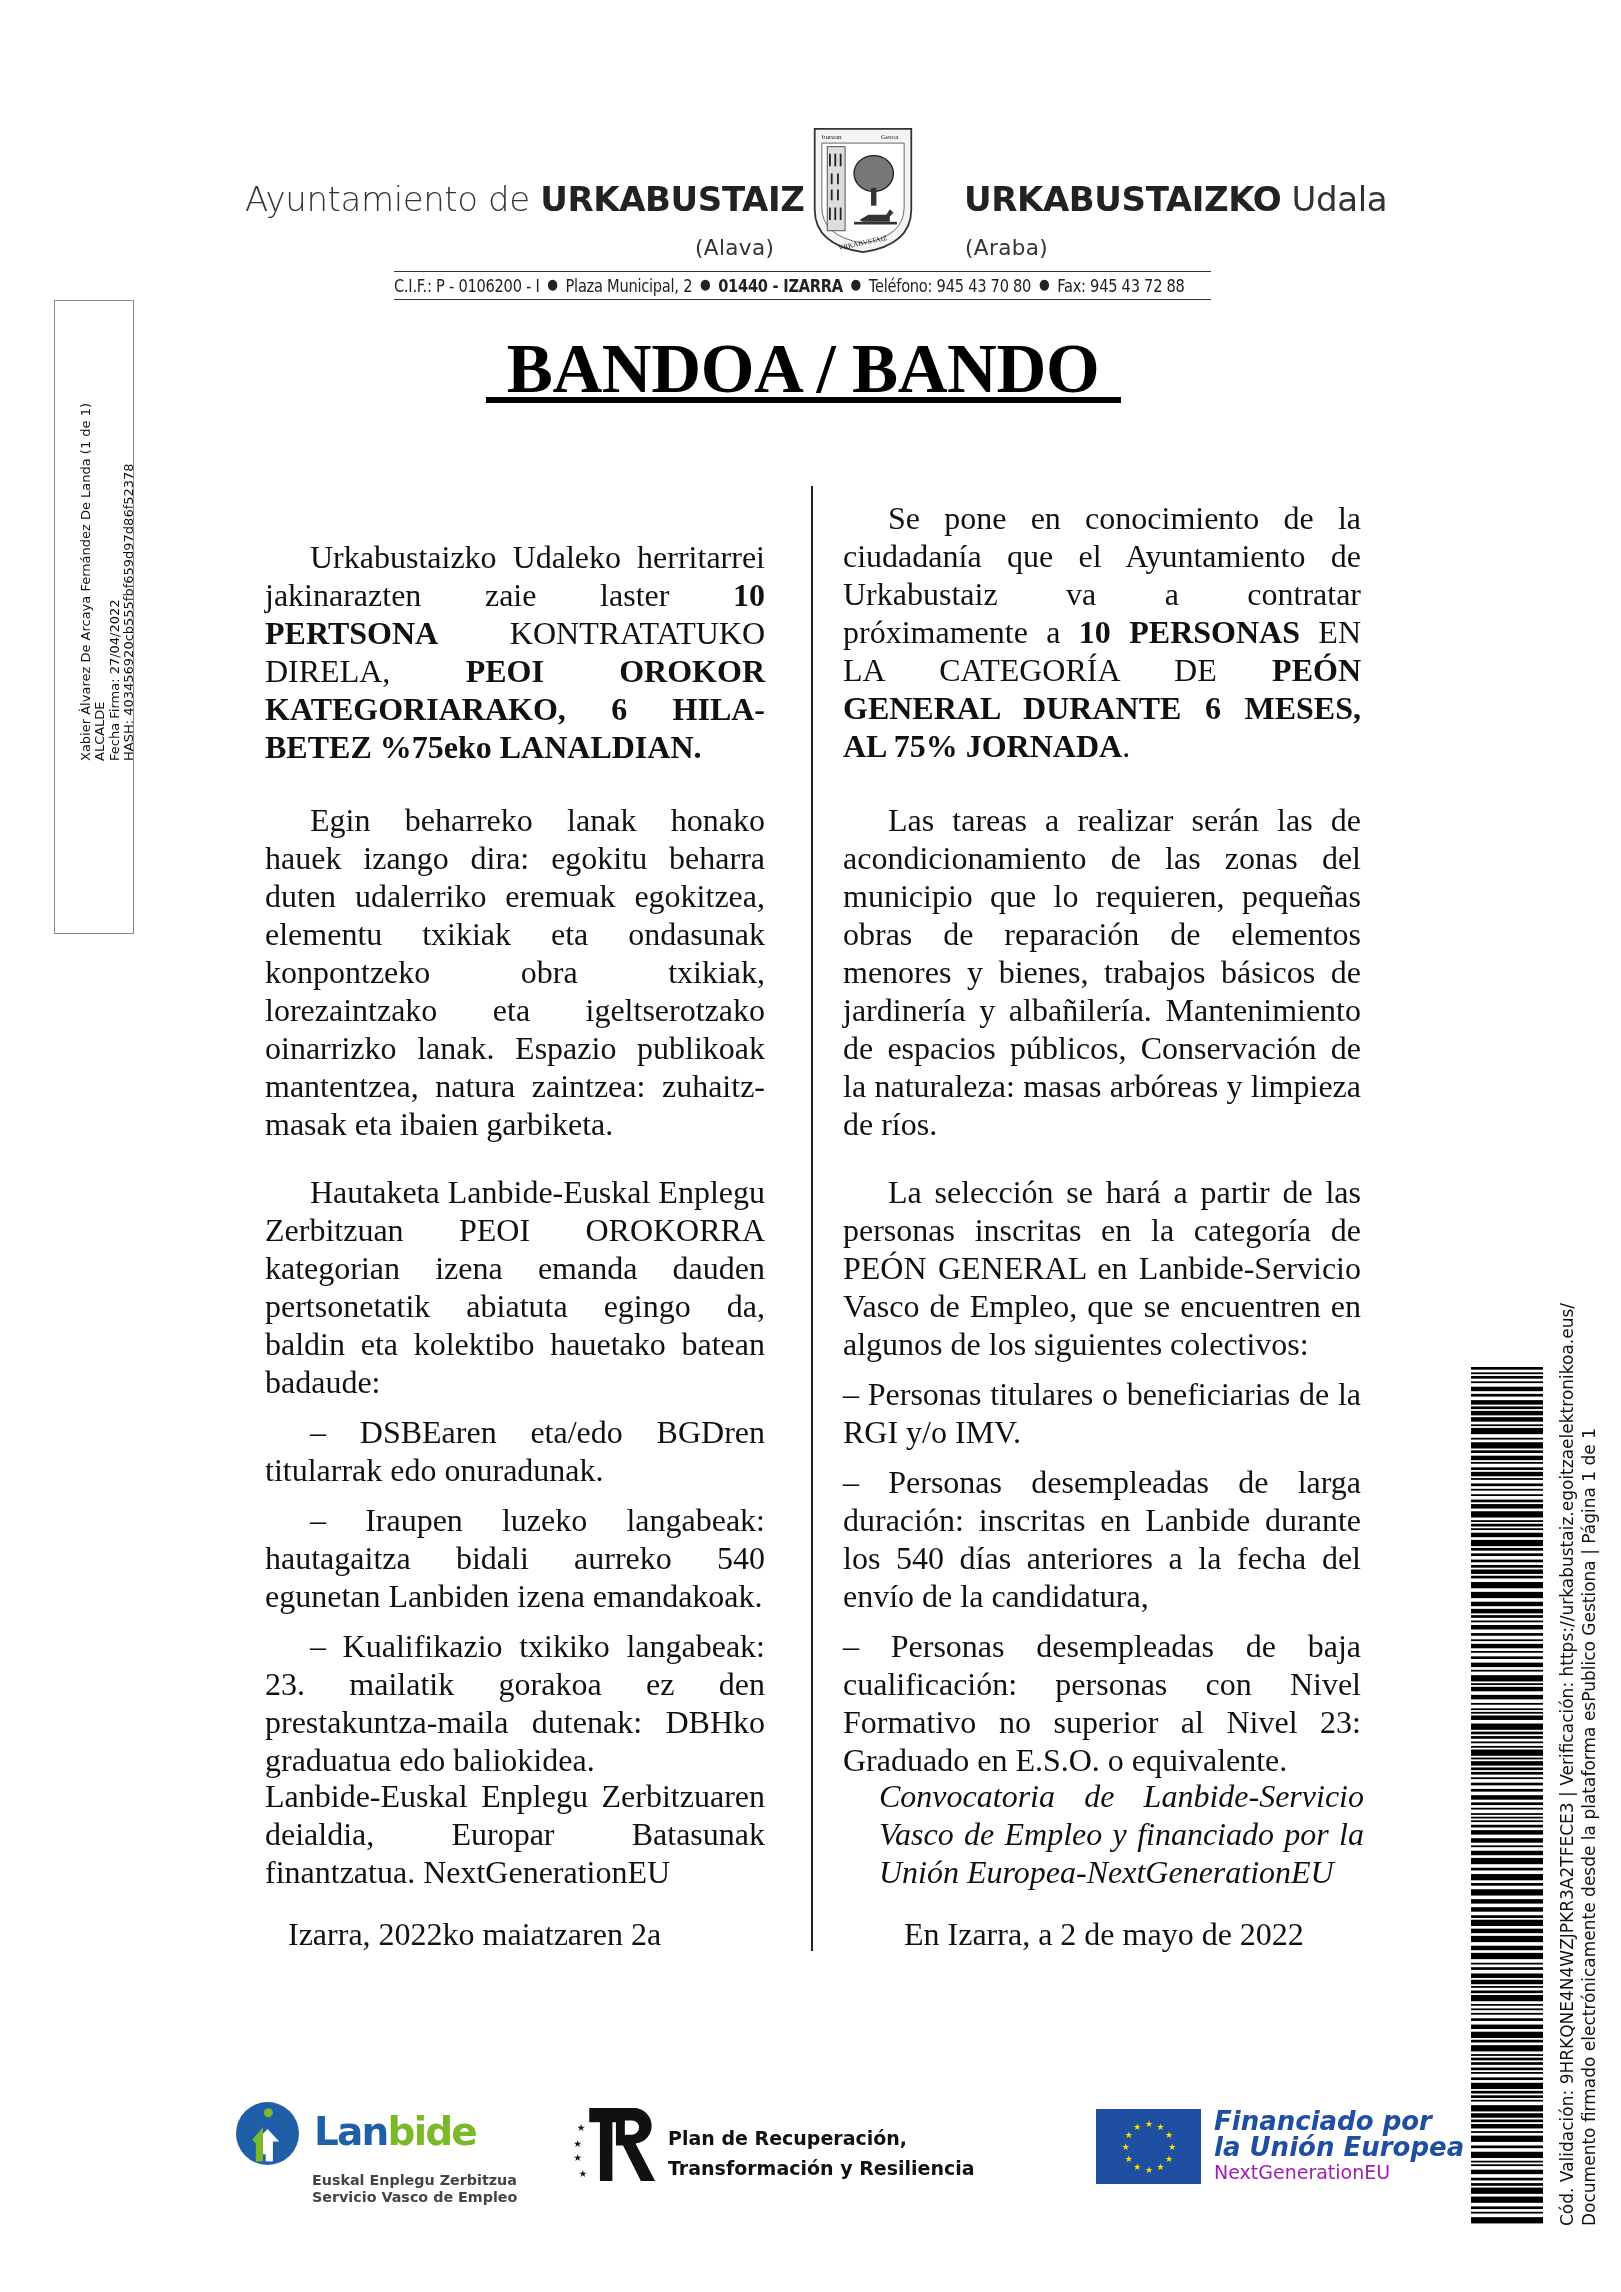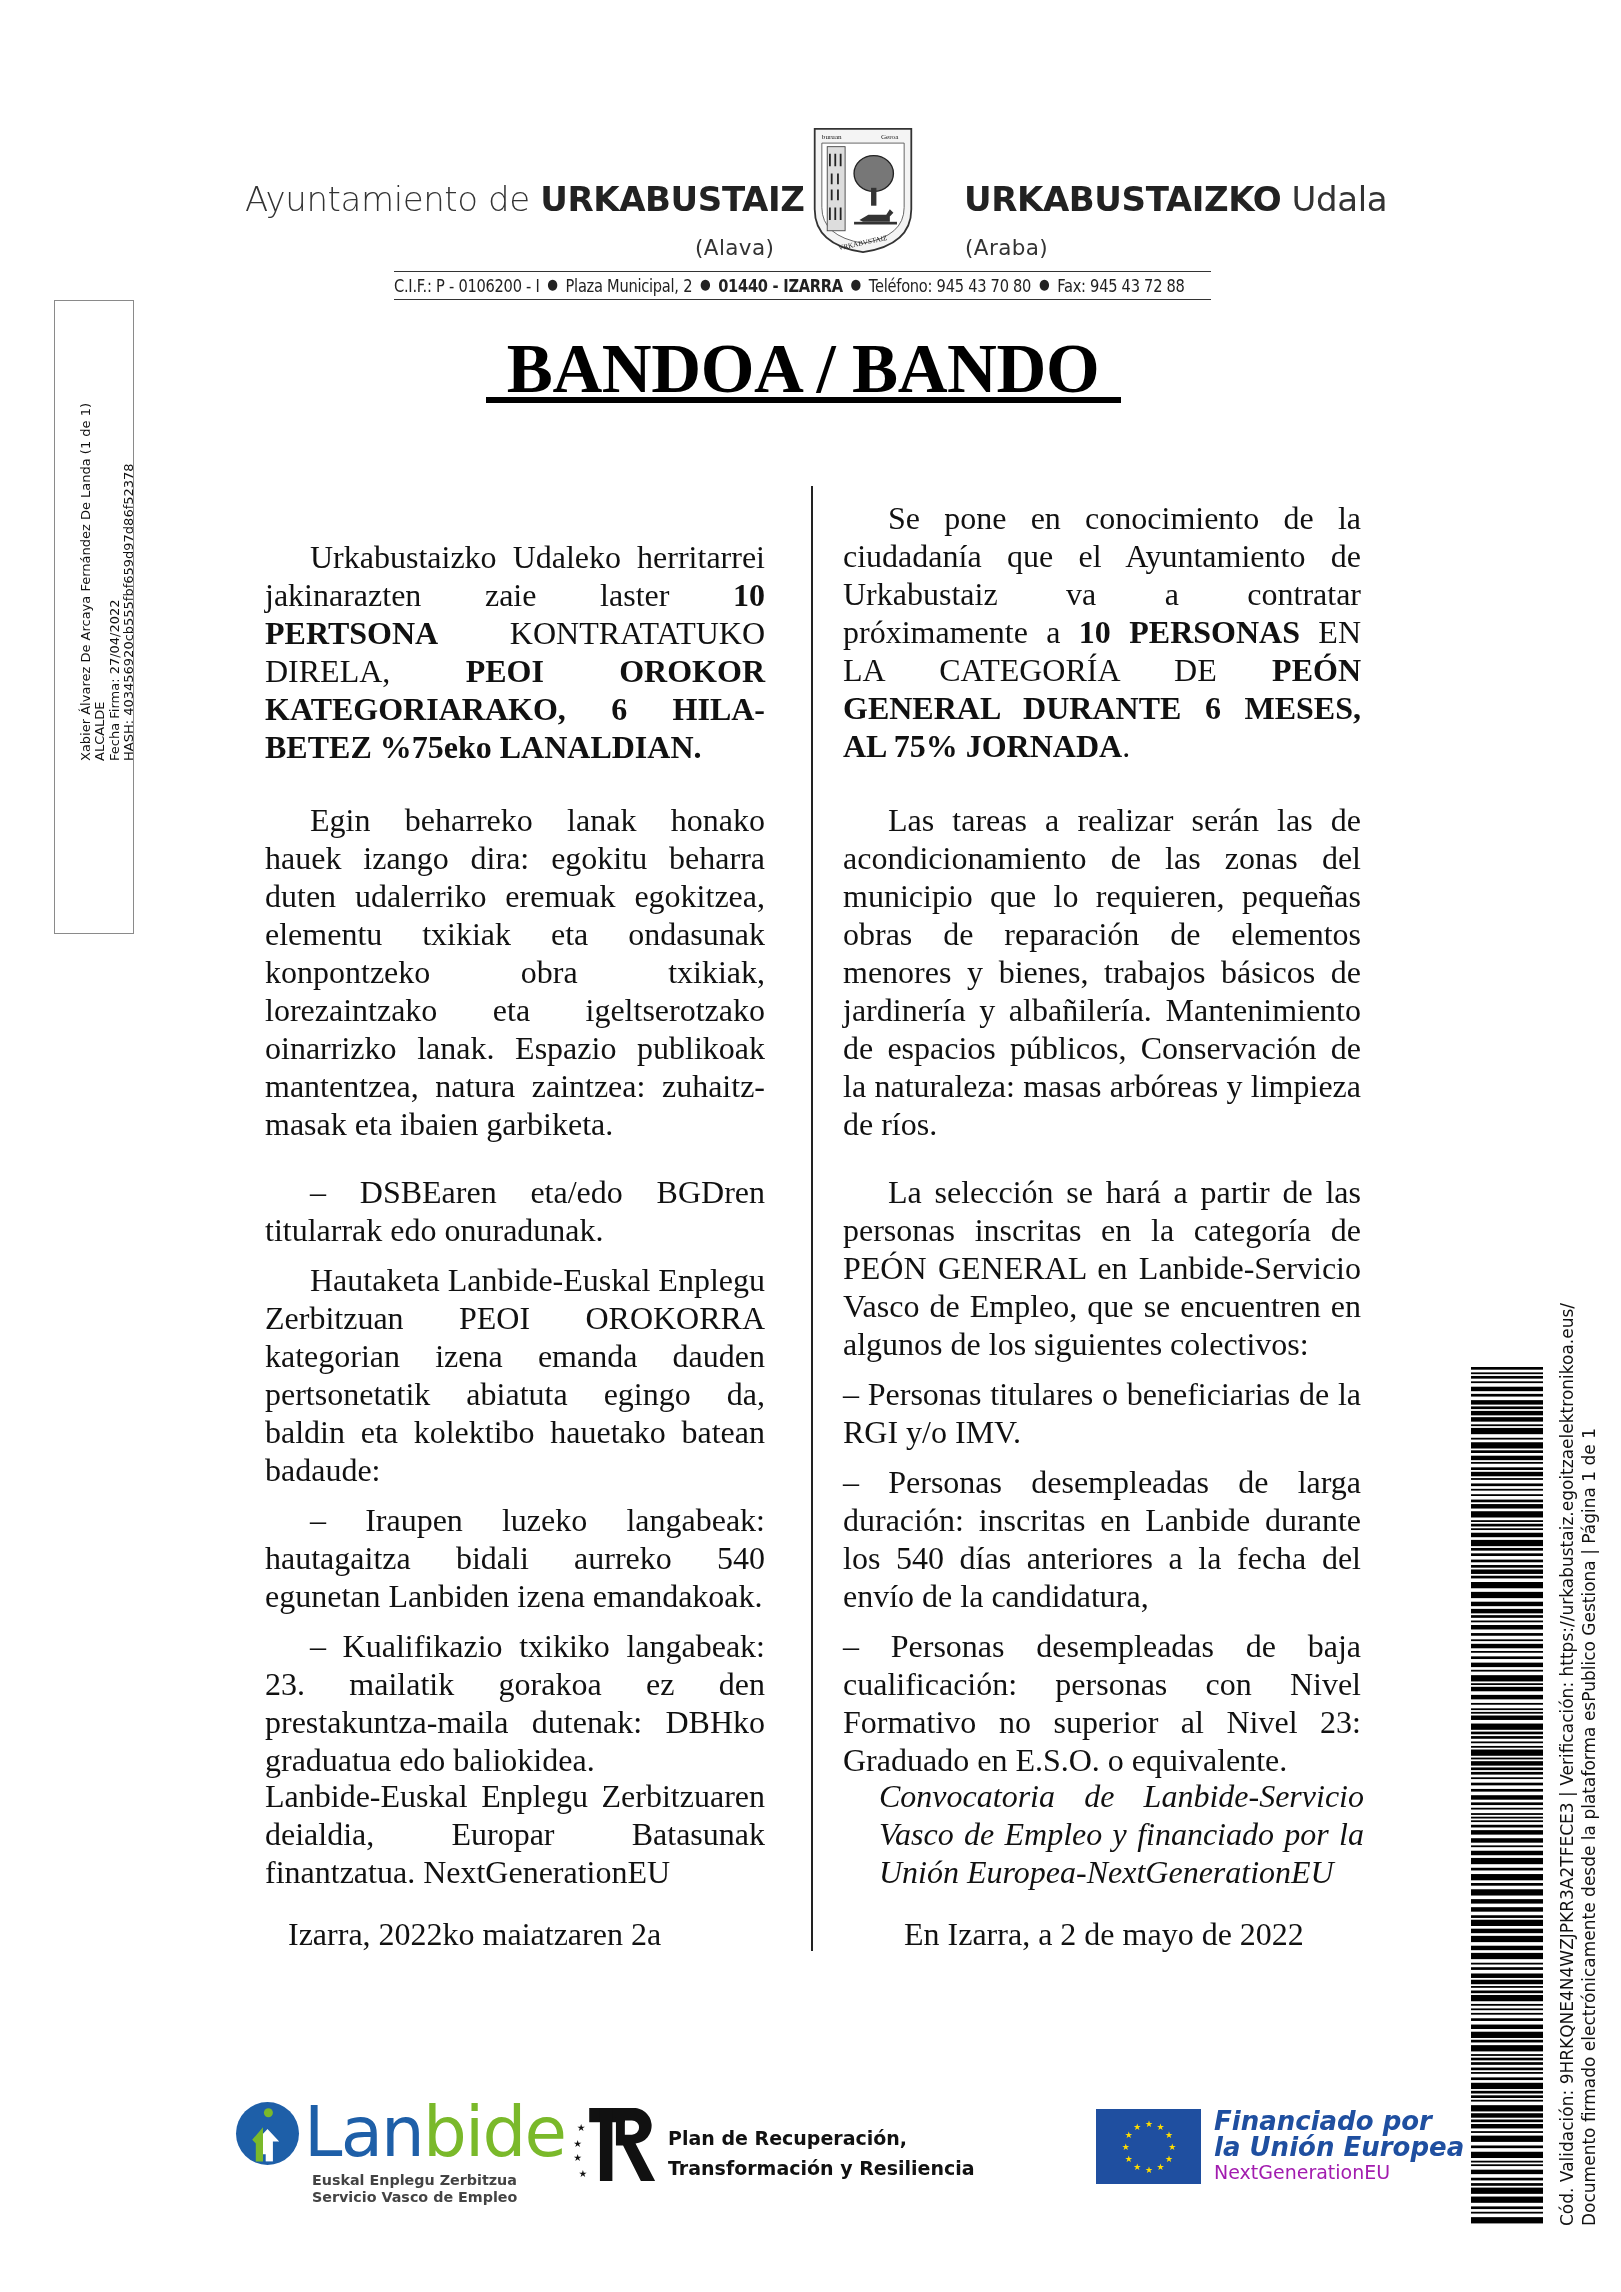--- a/index.html
+++ b/index.html
@@ -47,21 +47,21 @@
 
   .date { font-size: 32px; color: #111; white-space: nowrap; }
 
   
   .barcode { left: 1471px; top: 1367px; width: 72px; height: 860px; }
   .val-text { left: 1557px; top: 2226px; transform: rotate(-90deg); transform-origin: left top; font-size: 17px; line-height: 21.5px; color: #111; white-space: nowrap; }
   .val-text div { height: 21.5px; }
 
   
   .lanbide-circle { left: 236px; top: 2102px; width: 63px; height: 63px; border-radius: 50%; background: #1e5fa8; overflow: hidden; }
-  .lanbide-word { left: 304px; top: 2100px; font-size: 69px; font-weight: normal; letter-spacing: -1.8px; line-height: 64px; }
+  .lanbide-word { left: 314px; top: 2100px; font-size: 39px; font-weight: bold; letter-spacing: -1.8px; line-height: 64px; }
   .lanbide-word .lan { color: #1e5fa8; }
   .lanbide-word .bide { color: #7ab92a; }
   .lanbide-sub { left: 312px; top: 2172px; font-size: 14.3px; line-height: 17px; color: #444; font-weight: bold; white-space: nowrap; }
 
   .prtr-logo { left: 573px; top: 2108px; width: 85px; height: 73px; }
   .prtr-text { left: 668px; top: 2124px; font-size: 19px; line-height: 29.6px; font-weight: bold; color: #111; white-space: nowrap; }
 
   .eu-flag { left: 1096px; top: 2109px; width: 105px; height: 75px; background: #1f4fa0; }
   .eu-text { left: 1214px; top: 2108px; white-space: nowrap; }
   .eu-text .l1 { font-size: 26px; line-height: 26px; font-weight: bold; color: #1f4fa0; font-style: italic; }
@@ -130,22 +130,22 @@
 
 <div class="abs serif col col-left" style="top:526px;">
   <p class="ind">
     <span>Urkabustaizko Udaleko herritarrei jakinarazten zaie laster </span><b>10 PERTSONA</b><span> KONTRATATUKO DIRELA, </span><b>PEOI OROKOR KATEGORIARAKO, 6 HILA-BETEZ %75eko LANALDIAN.</b>
   </p>
 </div>
 <div class="abs serif col col-left" style="top:789px;">
   <p class="ind">Egin beharreko lanak honako hauek izango dira: egokitu beharra duten udalerriko eremuak egokitzea, elementu txikiak eta ondasunak konpontzeko obra txikiak, lorezaintzako eta igeltserotzako oinarrizko lanak. Espazio publikoak mantentzea, natura zaintzea: zuhaitz-masak eta ibaien garbiketa.</p>
 </div>
 <div class="abs serif col col-left" style="top:1161px;">
+  <p class="ind">Hautaketa Lanbide-Euskal Enplegu Zerbitzuan PEOI OROKORRA kategorian izena emanda dauden pertsonetatik abiatuta egingo da, baldin eta kolektibo hauetako batean badaude:</p>
   <p class="ind">– DSBEaren eta/edo BGDren titularrak edo onuradunak.</p>
-  <p class="ind">Hautaketa Lanbide-Euskal Enplegu Zerbitzuan PEOI OROKORRA kategorian izena emanda dauden pertsonetatik abiatuta egingo da, baldin eta kolektibo hauetako batean badaude:</p>
   <p class="ind">– Iraupen luzeko langabeak: hautagaitza bidali aurreko 540 egunetan Lanbiden izena emandakoak.</p>
   <p class="ind">– Kualifikazio txikiko langabeak: 23. mailatik gorakoa ez den prestakuntza-maila dutenak: DBHko graduatua edo baliokidea.</p>
 </div>
 <div class="abs serif col col-left" style="top:1765px;">
   <p>Lanbide-Euskal Enplegu Zerbitzuaren deialdia, Europar Batasunak finantzatua. NextGenerationEU</p>
 </div>
 <div class="abs serif date" style="left:288px; top:1916px;text-align:center;">Izarra, 2022ko maiatzaren 2a</div>
 
 <div class="abs serif col col-right" style="top:487px;">
   <p class="ind">

